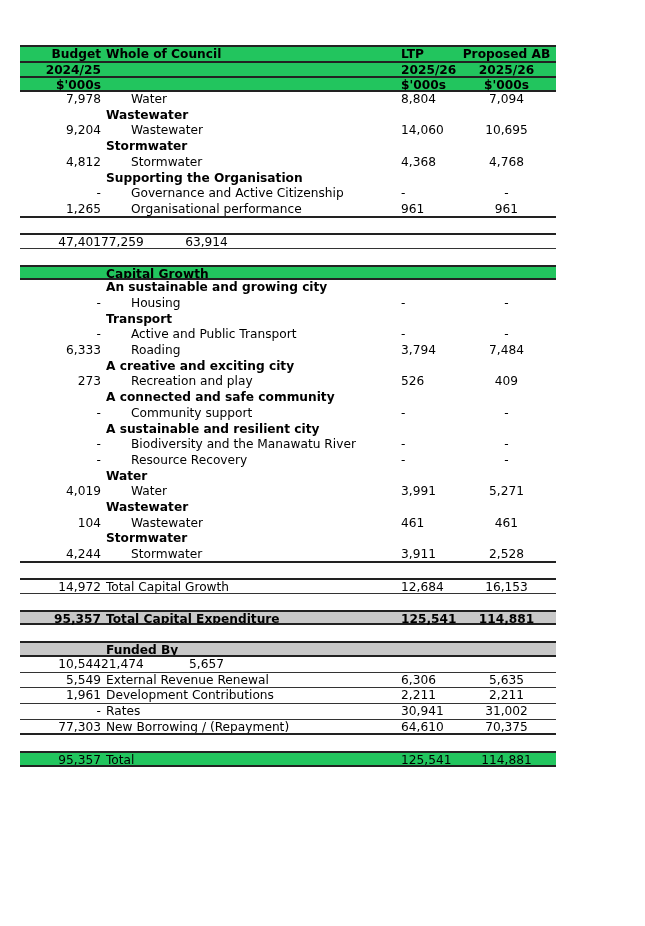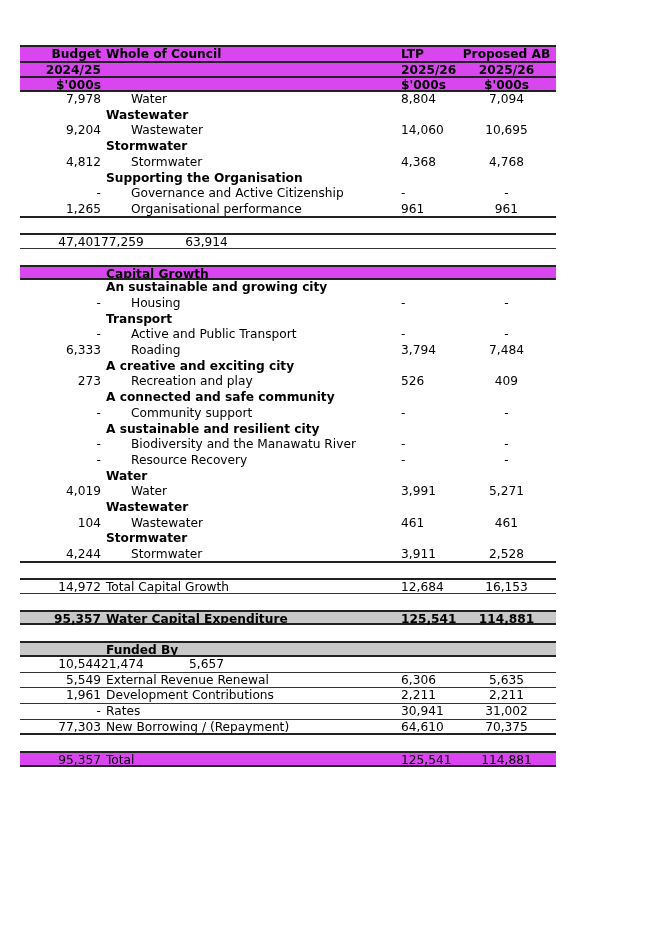--- a/index.html
+++ b/index.html
@@ -5,21 +5,21 @@
   html, body { margin: 0; padding: 0; background: #ffffff; }
   body { width: 645px; height: 926px; position: relative; font-family: "DejaVu Sans", "Liberation Sans", sans-serif; color: #000; }
   .tbl { position: absolute; left: 20px; top: 45px; width: 536px; }
   .row { display: flex; height: 15.7px; line-height: 15.7px; font-size: 12.2px; white-space: nowrap; box-sizing: border-box; }
   .c1 { width: 81px; text-align: right; }
   .c2 { width: 300px; padding-left: 5px; box-sizing: border-box; overflow: hidden; }
   .c3 { width: 56px; text-align: left; margin-left: 0; }
   .c4 { width: 99px; text-align: center; }
   .indent { padding-left: 30px; }
   .bold { font-weight: bold; }
-  .shade { background: #d946ef; }
+  .shade { background: #22c55e; }
   .shade2 { background: #c8c8c8; }
   .bt { border-top: 2px solid #222; }
   .bb { border-bottom: 2px solid #222; }
   .bb1 { border-bottom: 1px solid #333; }
   .spacer { height: 15.7px; }
   .hdr .c1, .hdr .c3, .hdr .c4 { font-weight: bold; }
   .hdr .c2 { font-weight: bold; }
 </style>
 </head>
 <body>
@@ -204,21 +204,21 @@
     <span class="c1">14,972</span>
     <span class="c2">Total Capital Growth</span>
     <span class="c3">12,684</span>
     <span class="c4">16,153</span>
   </div>
 
   <div class="spacer"></div>
 
   <div class="row shade2 bt bb bold">
     <span class="c1">95,357</span>
-    <span class="c2">Water Capital Expenditure</span>
+    <span class="c2">Total Capital Expenditure</span>
     <span class="c3">125,541</span>
     <span class="c4">114,881</span>
   </div>
 
   <div class="spacer"></div>
 
   <div class="row shade2 bt bb">
     <span class="c1"></span>
     <span class="c2 bold">Funded By</span>
     <span class="c3"></span>

